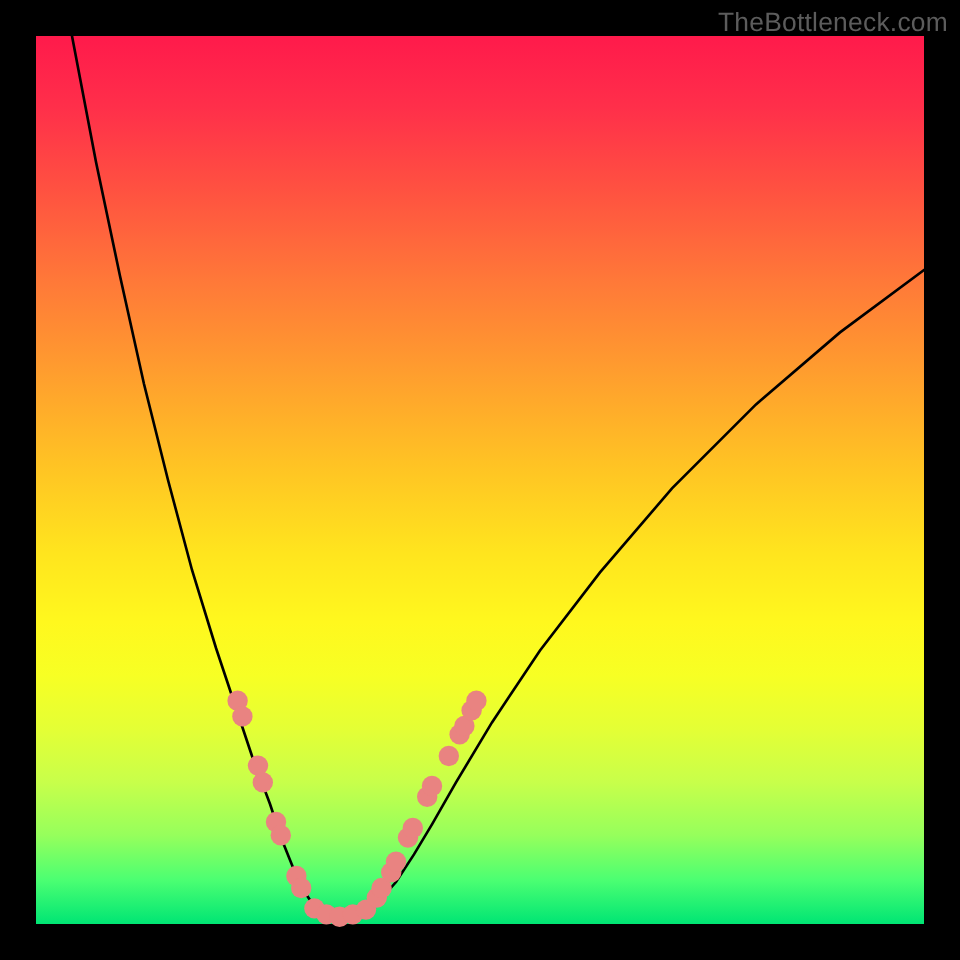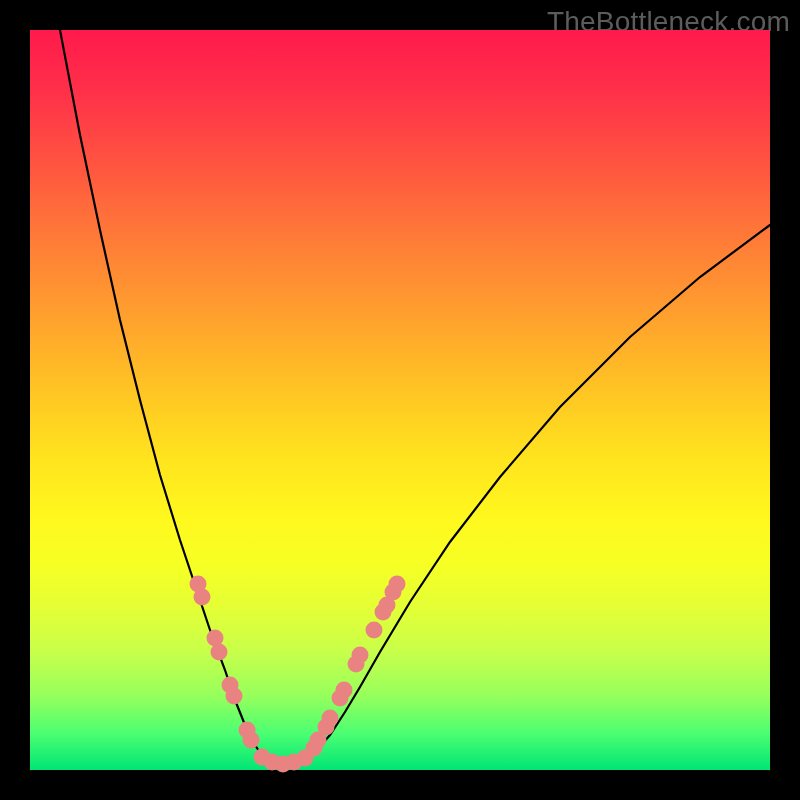--- a/index.html
+++ b/index.html
@@ -41,21 +41,21 @@
       #96ff5c 90%,
       #4cff72 95%,
       #00e574 100%
     );
   }
   .watermark {
     position: absolute;
     top: 6px;
     right: 10px;
     color: #5c5c5c;
-    font-size: 28px;
+    font-size: 22px;
     font-weight: 500;
     letter-spacing: 0.2px;
     user-select: none;
   }
   svg.curve {
     position: absolute;
     left: 0;
     top: 0;
     width: 740px;
     height: 740px;

